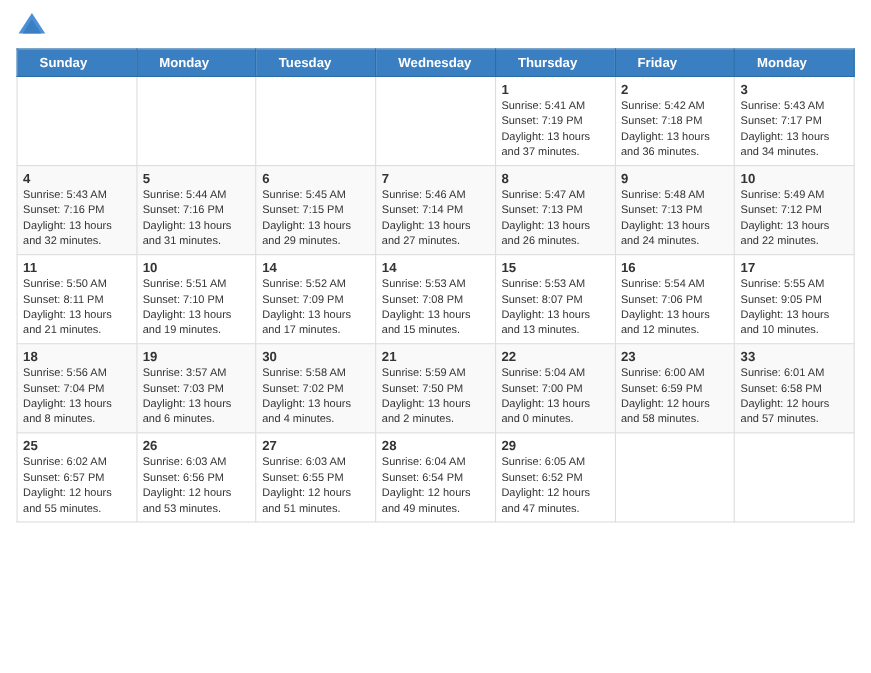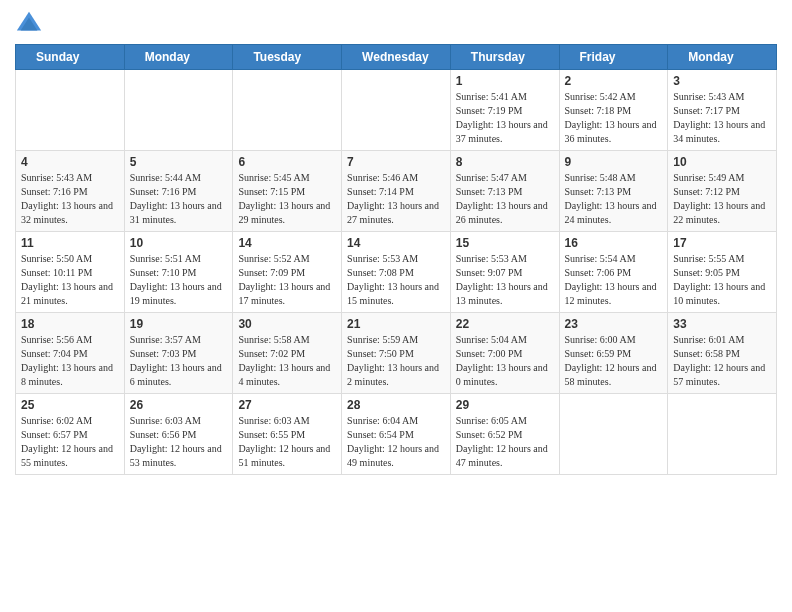--- a/index.html
+++ b/index.html
@@ -83,21 +83,20 @@
     .day-num {
       font-size: 12px;
       font-weight: bold;
       display: block;
       margin-bottom: 2px;
     }
     .day-info {
       font-size: 10px;
       line-height: 1.4;
       color: #333;
-      font-family: Liberation Serif, serif;
     }
     .empty-cell {
       background: #fff;
     }
   </style>
 </head>
 <body>
 
 <div class="header-area">
   <div class="logo">
@@ -204,21 +203,21 @@
           <div class="day-info">Sunrise: 5:49 AM
 Sunset: 7:12 PM
 Daylight: 13 hours
 and 22 minutes.</div>
         </td>
       </tr>
       <tr>
         <td>
           <span class="day-num">11</span>
           <div class="day-info">Sunrise: 5:50 AM
-Sunset: 10:11 PM
+Sunset: 8:11 PM
 Daylight: 13 hours
 and 21 minutes.</div>
         </td>
         <td>
           <span class="day-num">10</span>
           <div class="day-info">Sunrise: 5:51 AM
 Sunset: 7:10 PM
 Daylight: 13 hours
 and 19 minutes.</div>
         </td>
@@ -232,21 +231,21 @@
         <td>
           <span class="day-num">14</span>
           <div class="day-info">Sunrise: 5:53 AM
 Sunset: 7:08 PM
 Daylight: 13 hours
 and 15 minutes.</div>
         </td>
         <td>
           <span class="day-num">15</span>
           <div class="day-info">Sunrise: 5:53 AM
-Sunset: 9:07 PM
+Sunset: 8:07 PM
 Daylight: 13 hours
 and 13 minutes.</div>
         </td>
         <td>
           <span class="day-num">16</span>
           <div class="day-info">Sunrise: 5:54 AM
 Sunset: 7:06 PM
 Daylight: 13 hours
 and 12 minutes.</div>
         </td>

